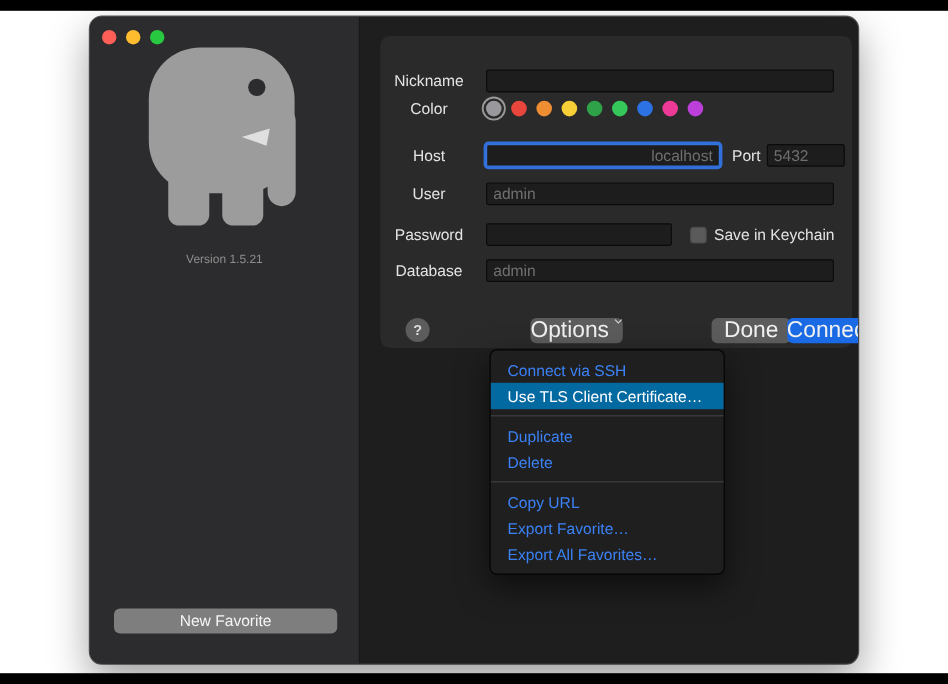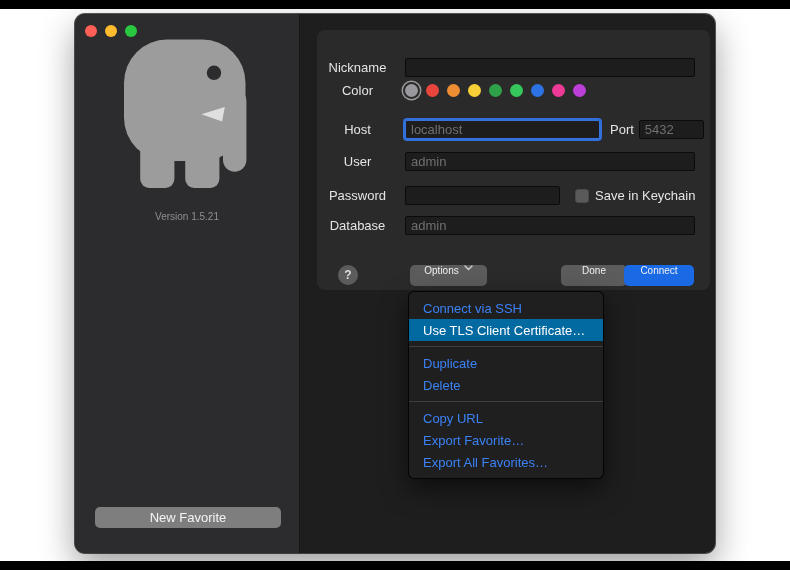--- a/index.html
+++ b/index.html
@@ -41,22 +41,22 @@
 
   .swatches { display:flex; align-items:center; gap:8px; }
   .swatch { width:13px; height:13px; border-radius:50%; display:block; cursor:pointer; }
   .swatch.selected { box-shadow:0 0 0 2px #2a2a2a, 0 0 0 3.5px #9a9a9a; }
 
   .checkbox { width:14px; height:14px; background:#5a5a5a; border-radius:3px;
               border:1px solid #4a4a4a; margin-left:15px; cursor:pointer; }
 
   
   .btn { position:absolute; top:251px; height:21px; border:none; border-radius:5px;
-         font-size:10px; color:#f0f0f0; font-family:"Liberation Sans",sans-serif;
-         cursor:pointer; display:flex; justify-content:center; gap:5px; }
+         font-size:19px; color:#f0f0f0; font-family:"Liberation Sans",sans-serif;
+         cursor:pointer; display:flex; justify-content:center; gap:5px;margin-left:32px; }
   .btn.gray { background:#5c5c5c; }
   .help-btn { position:absolute; left:263px; top:251px; width:20px; height:20px;
               border-radius:50%; background:#5c5c5c; border:none; color:#dddddd;
               font-size:12px; font-weight:bold; cursor:pointer; }
   .options-btn { left:335px; width:77px; }
   .done-btn { left:486px; width:66px; }
   .connect-btn { left:549px; width:70px; background:#1a6ae5; }
 
   .chev { width:9px; height:6px; }
 
@@ -121,21 +121,21 @@
         <span class="swatch" style="background-color: rgb(53, 199, 90);"></span>
         <span class="swatch" style="background-color: rgb(45, 114, 228);"></span>
         <span class="swatch" style="background-color: rgb(237, 58, 150);"></span>
         <span class="swatch" style="background-color: rgb(187, 63, 216);"></span>
       </div>
     </div>
 
     <div class="row" style="top:105px;">
       <span class="lab">Host</span>
       <span class="gap"></span>
-      <input class="field focused" style="width: 195px;" placeholder="localhost">
+      <input class="field focused" style="width: 195px; text-align: right;" placeholder="localhost">
       <span class="sublab" style="margin-left:10px;">Port</span>
       <input class="field" style="width: 65px; margin-left: 5px;" placeholder="5432">
     </div>
 
     <div class="row" style="top:137px;">
       <span class="lab">User</span>
       <span class="gap"></span>
       <input class="field wide" placeholder="admin" style="">
     </div>
 

